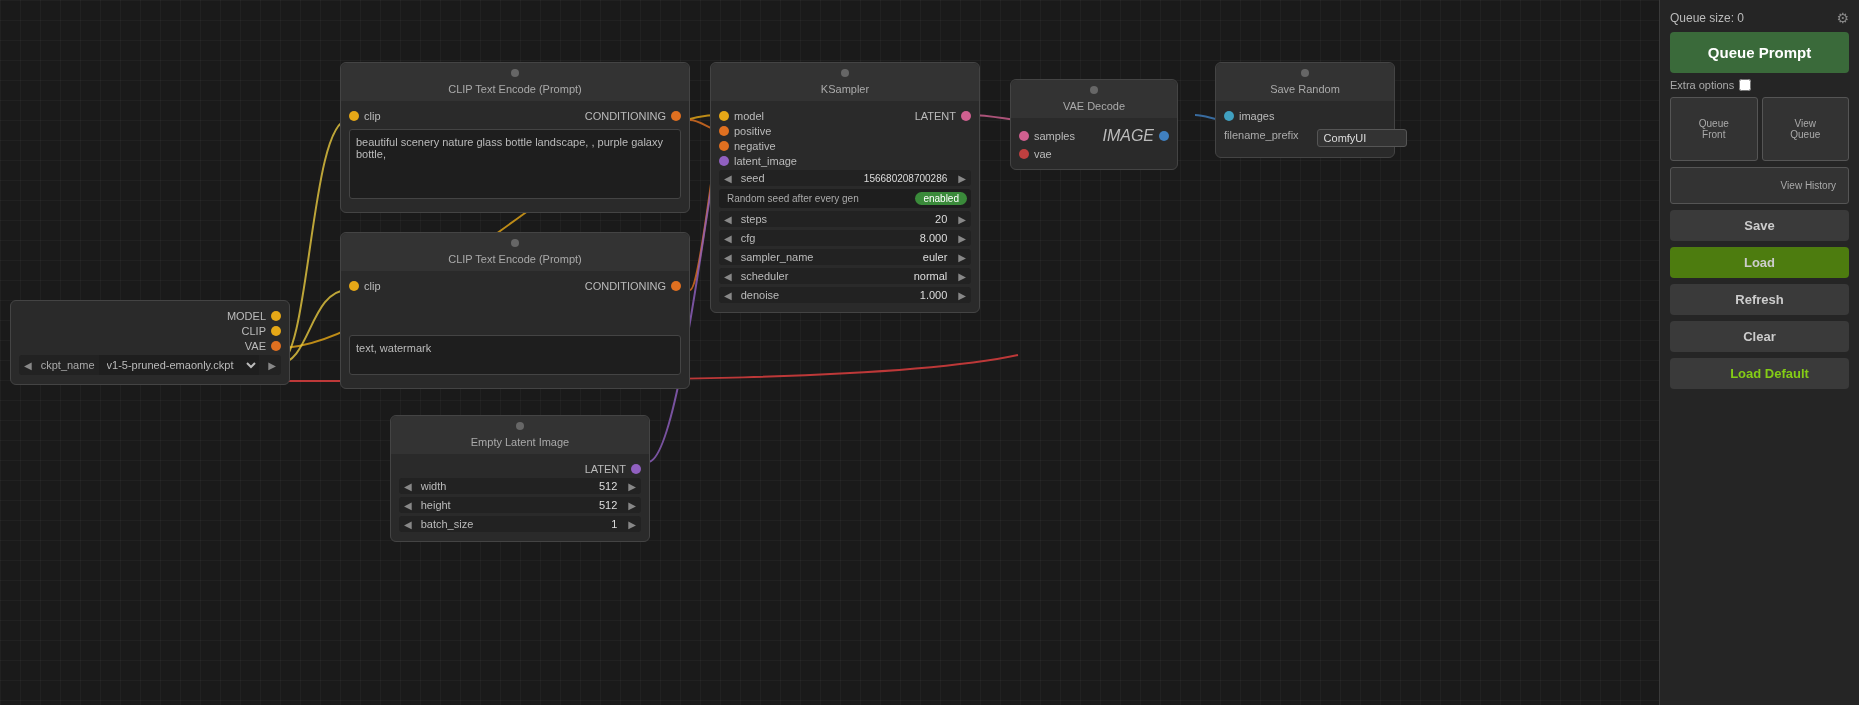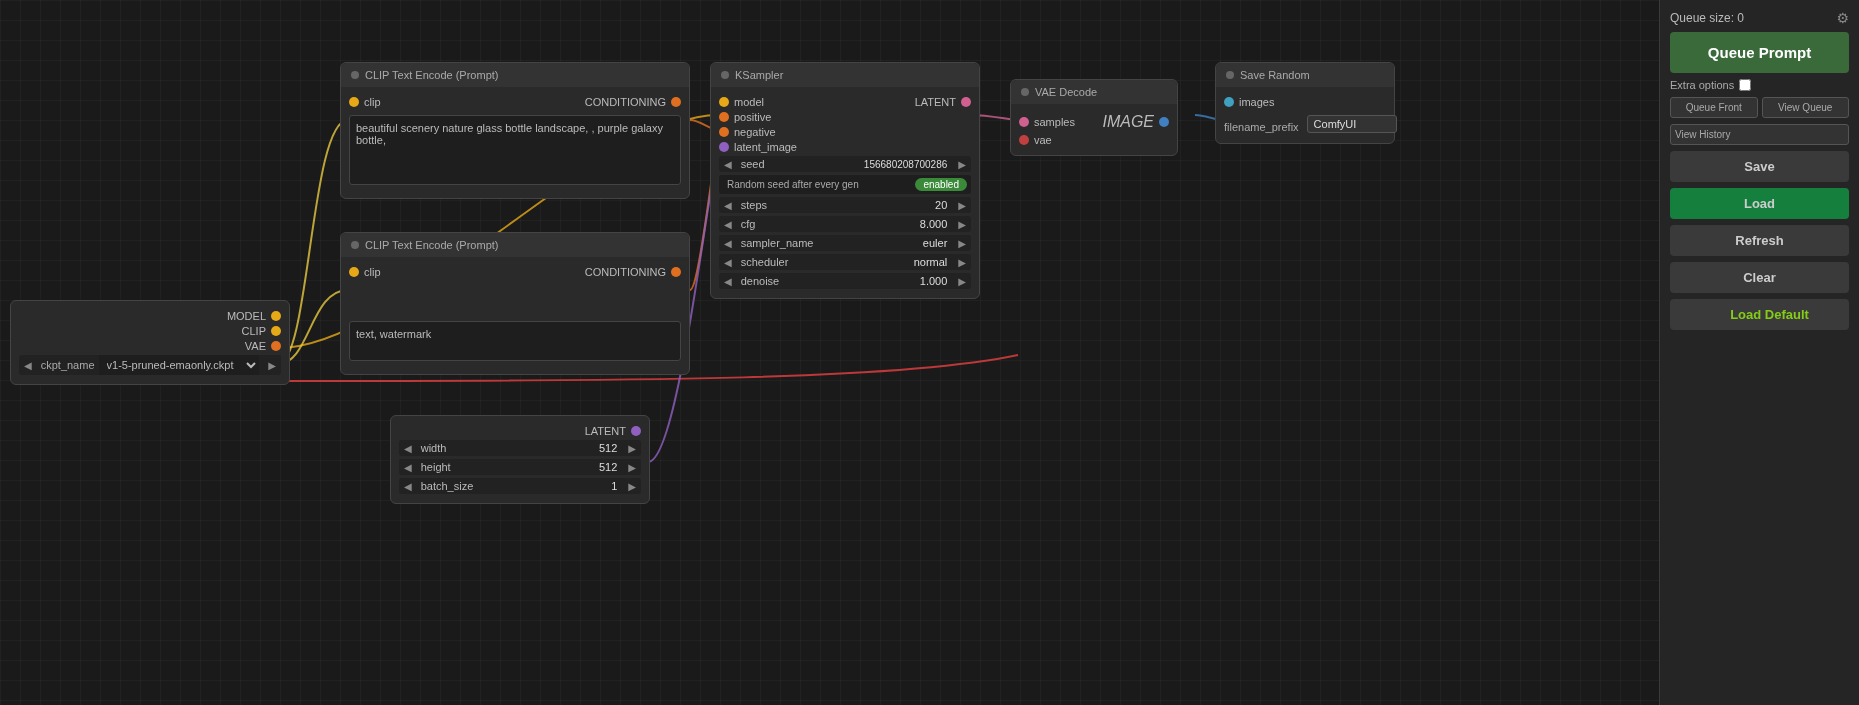--- a/index.html
+++ b/index.html
@@ -29,20 +29,21 @@
     }
     .node-header {
       background: #333;
       border-radius: 6px 6px 0 0;
       padding: 6px 10px;
       font-size: 11px;
       color: #aaa;
       display: flex;
       align-items: center;
       gap: 6px;
+      flex-direction: column;
     }
     .node-dot {
       width: 8px;
       height: 8px;
       border-radius: 50%;
       background: #666;
       display: inline-block;
     }
     .node-body {
       padding: 6px 8px;
@@ -163,21 +164,21 @@
       padding: 8px;
       border: none;
       border-radius: 4px;
       cursor: pointer;
       font-size: 13px;
       font-weight: bold;
       text-align: center;
     }
     .btn-queue { background: #3a6a3a; color: #fff; font-size: 15px; padding: 12px; }
     .btn-save { background: #3a3a3a; color: #ccc; }
-    .btn-load { background: #15803d; color: #ccc; }
+    .btn-load { background: #4d7c0f; color: #ccc; }
     .btn-refresh { background: #3a3a3a; color: #ccc; }
     .btn-clear { background: #3a3a3a; color: #ccc; }
     .btn-load-default { background: #3a3a3a; color: #84cc16; padding-left: 28px; }
 
     .extra-options-row {
       display: flex;
       align-items: center;
       font-size: 11px;
       color: #aaa;
       gap: 5px;
@@ -185,60 +186,60 @@
     .extra-checkbox {
       width: 12px;
       height: 12px;
     }
     .small-btn-row {
       display: flex;
       gap: 4px;
     }
     .small-btn {
       flex: 1;
-      padding: 4px;
+      padding: 20px;
       background: #333;
       border: 1px solid #555;
       border-radius: 3px;
       color: #aaa;
       font-size: 10px;
       cursor: pointer;
       text-align: center;
     }
     .view-history-btn {
       width: 100%;
-      padding: 4px;
+      padding: 12px;
       background: #333;
       border: 1px solid #555;
       border-radius: 3px;
       color: #aaa;
       font-size: 10px;
       cursor: pointer;
-      text-align: left;
+      text-align: right;
     }
 
     
     .connections-svg {
       position: absolute;
       top: 0;
       left: 0;
       width: 1659px;
       height: 705px;
       pointer-events: none;
     }
 
     .node-title-text {
       font-size: 11px;
       color: #aaa;
     }
 
     .filename-prefix-row {
       display: flex;
-      align-items: flex-end;
-      gap: 8px;
+      align-items: flex-start;
+      gap: 18px;
       font-size: 11px;
       color: #aaa;
       padding: 4px 0;
     }
     .filename-input {
       background: #333;
       border: 1px solid #555;
       border-radius: 3px;
       padding: 2px 6px;
       color: #ddd;
@@ -361,20 +362,24 @@
       <div class="port-right">
         <span style="color:#bbb;font-size:11px;">CONDITIONING</span>
         <span class="port-connector orange"></span>
       </div>
     </div>
     <textarea class="node-textarea" style="min-height: 40px; margin-top: 40px;">text, watermark</textarea>
   </div>
 </div>
 
 <div class="node" style="left:390px;top:415px;width:260px;">
+  <div class="node-header">
+    <span class="node-dot"></span>
+    <span class="node-title-text">Empty Latent Image</span>
+  </div>
   <div class="node-body">
     <div class="node-port-row">
       <span></span>
       <div class="port-right">
         <span style="color:#bbb;font-size:11px;">LATENT</span>
         <span class="port-connector purple"></span>
       </div>
     </div>
     <div class="node-param-row">
       <span class="param-arrow">◀</span>

